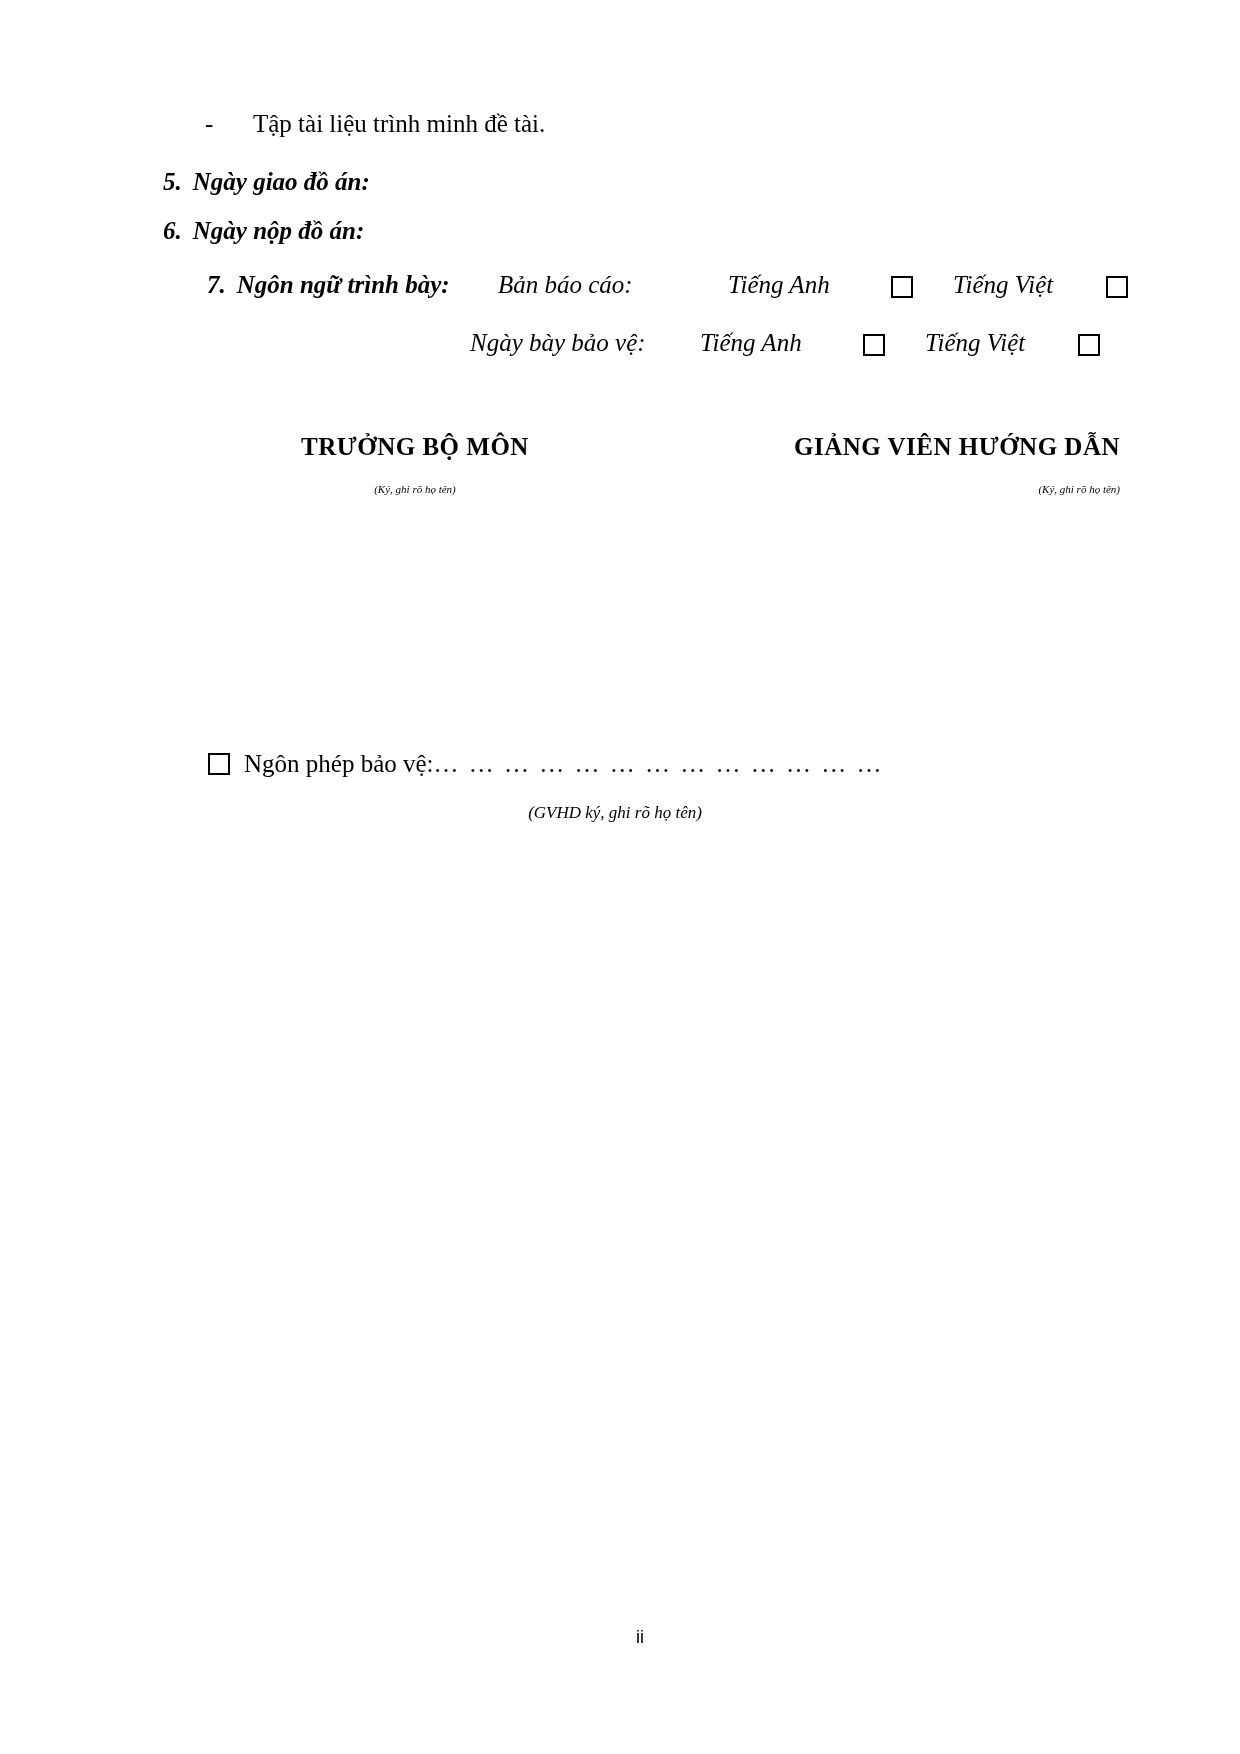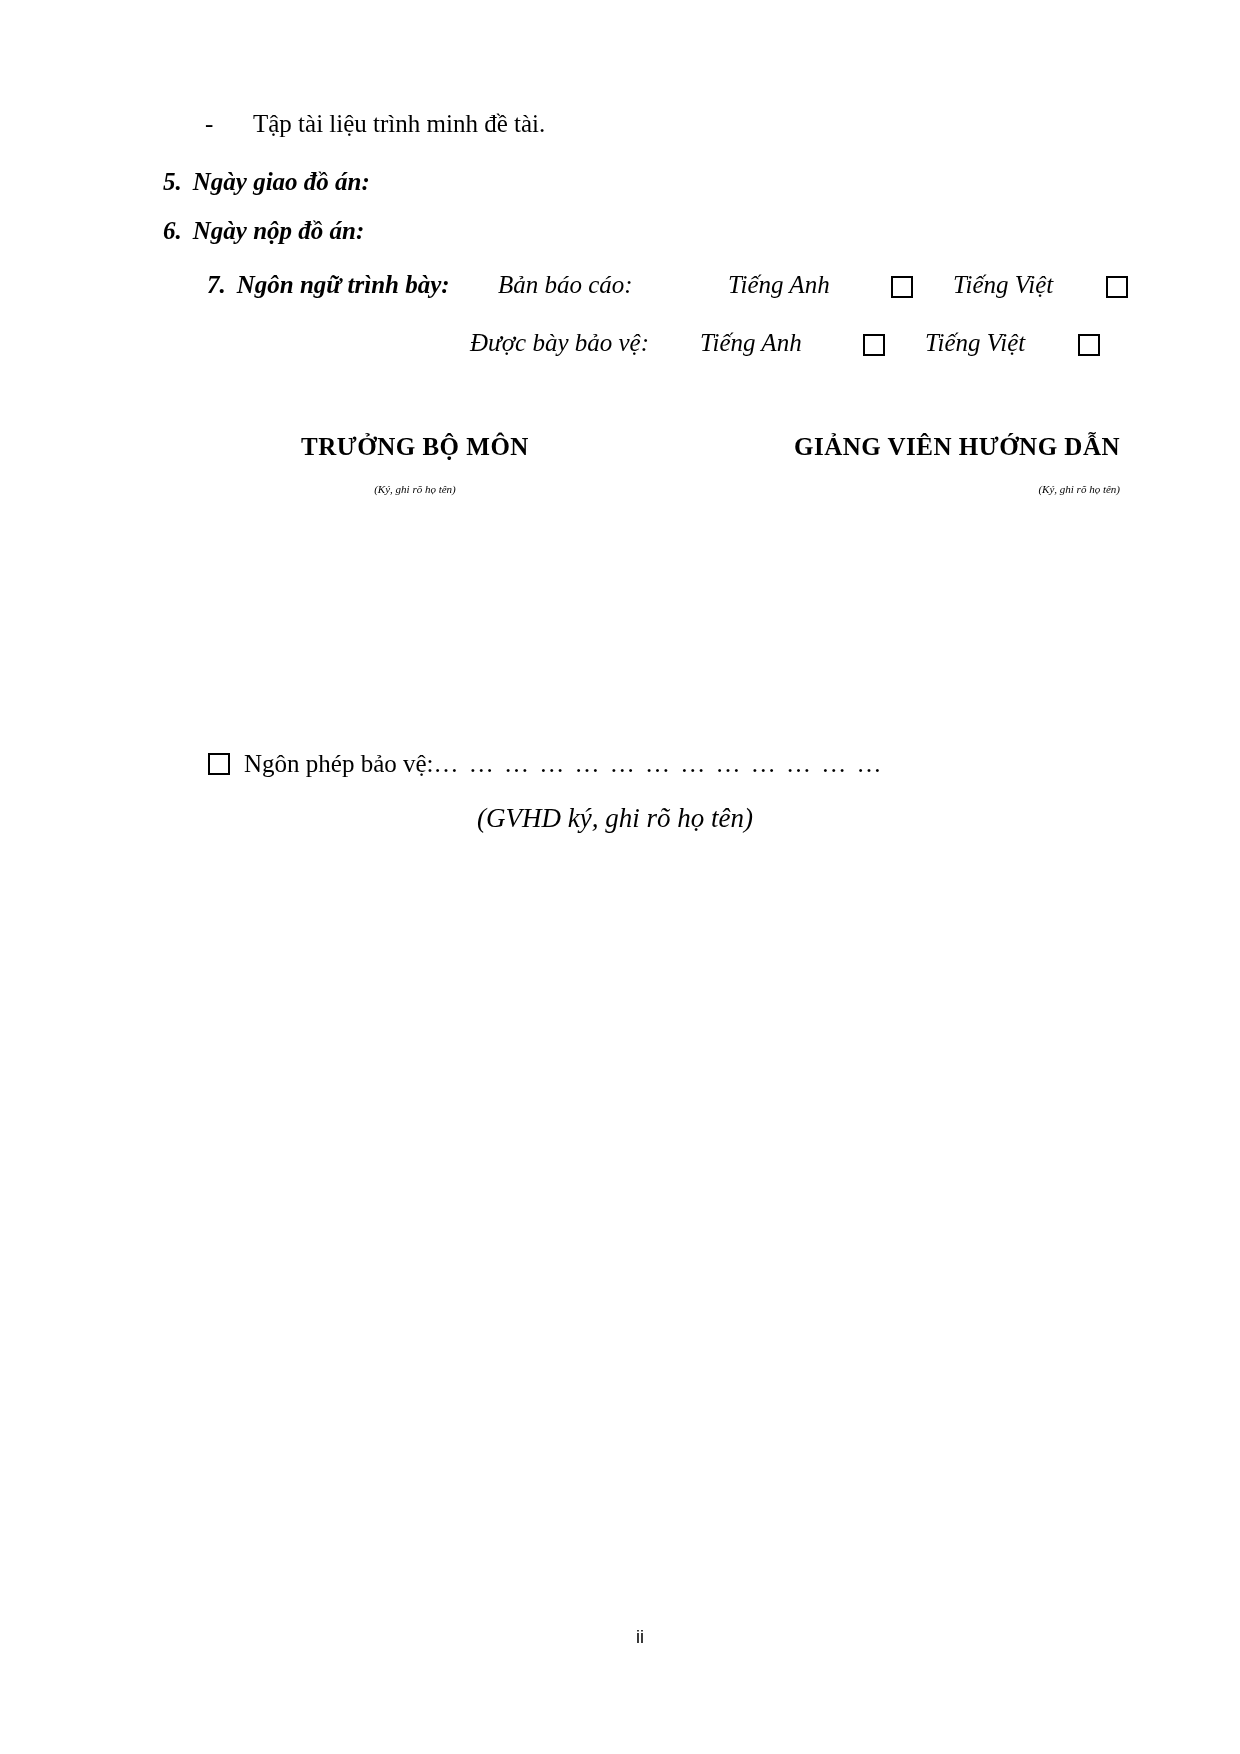--- a/index.html
+++ b/index.html
@@ -26,21 +26,21 @@
     width: 22px; height: 22px;
     border: 2.5px solid #000;
     background: #fff;
     display: inline-block;
   }
   .sig-col { position: absolute; text-align: center; }
   .sig-title { font-size: 25px; font-weight: bold; letter-spacing: 0.5px; }
   .sig-sub { font-size: 11px; font-style: italic; margin-top: 22px; }
   .approval-label { font-size: 25px; }
   .approval-dots { font-size: 25px; letter-spacing: 2px; }
-  .gvhd-note { font-size: 27px; font-style: italic; text-align: center; }
+  .gvhd-note { font-size: 17px; font-style: italic; text-align: center; }
   .footer-num {
     font-family: "Liberation Sans", "DejaVu Sans", sans-serif;
     font-size: 18px;
     text-align: center;
   }
 </style>
 </head>
 <body>
 
 <div class="page">
@@ -64,21 +64,21 @@
 
   <div class="lang-row" style="top:271px;margin-left:28px;">
     <span class="lang-label" style="left:470px;">Bản báo cáo:</span>
     <span class="lang-opt" style="left:700px;">Tiếng Anh</span>
     <span class="checkbox" style="left:863px; top:5px;"></span>
     <span class="lang-opt" style="left:925px;">Tiếng Việt</span>
     <span class="checkbox" style="left:1078px; top:5px;"></span>
   </div>
 
   <div class="lang-row" style="top:329px;">
-    <span class="lang-label" style="left:470px;">Được bày bảo vệ:</span>
+    <span class="lang-label" style="left:470px;">Ngày bày bảo vệ:</span>
     <span class="lang-opt" style="left:700px;">Tiếng Anh</span>
     <span class="checkbox" style="left:863px; top:5px;"></span>
     <span class="lang-opt" style="left:925px;">Tiếng Việt</span>
     <span class="checkbox" style="left:1078px; top:5px;"></span>
   </div>
 
   <div class="sig-col" style="left:160px; top:433px; width:510px;text-align:center;">
     <div class="sig-title">TRƯỞNG BỘ MÔN</div>
     <div class="sig-sub">(Ký, ghi rõ họ tên)</div>
   </div>

